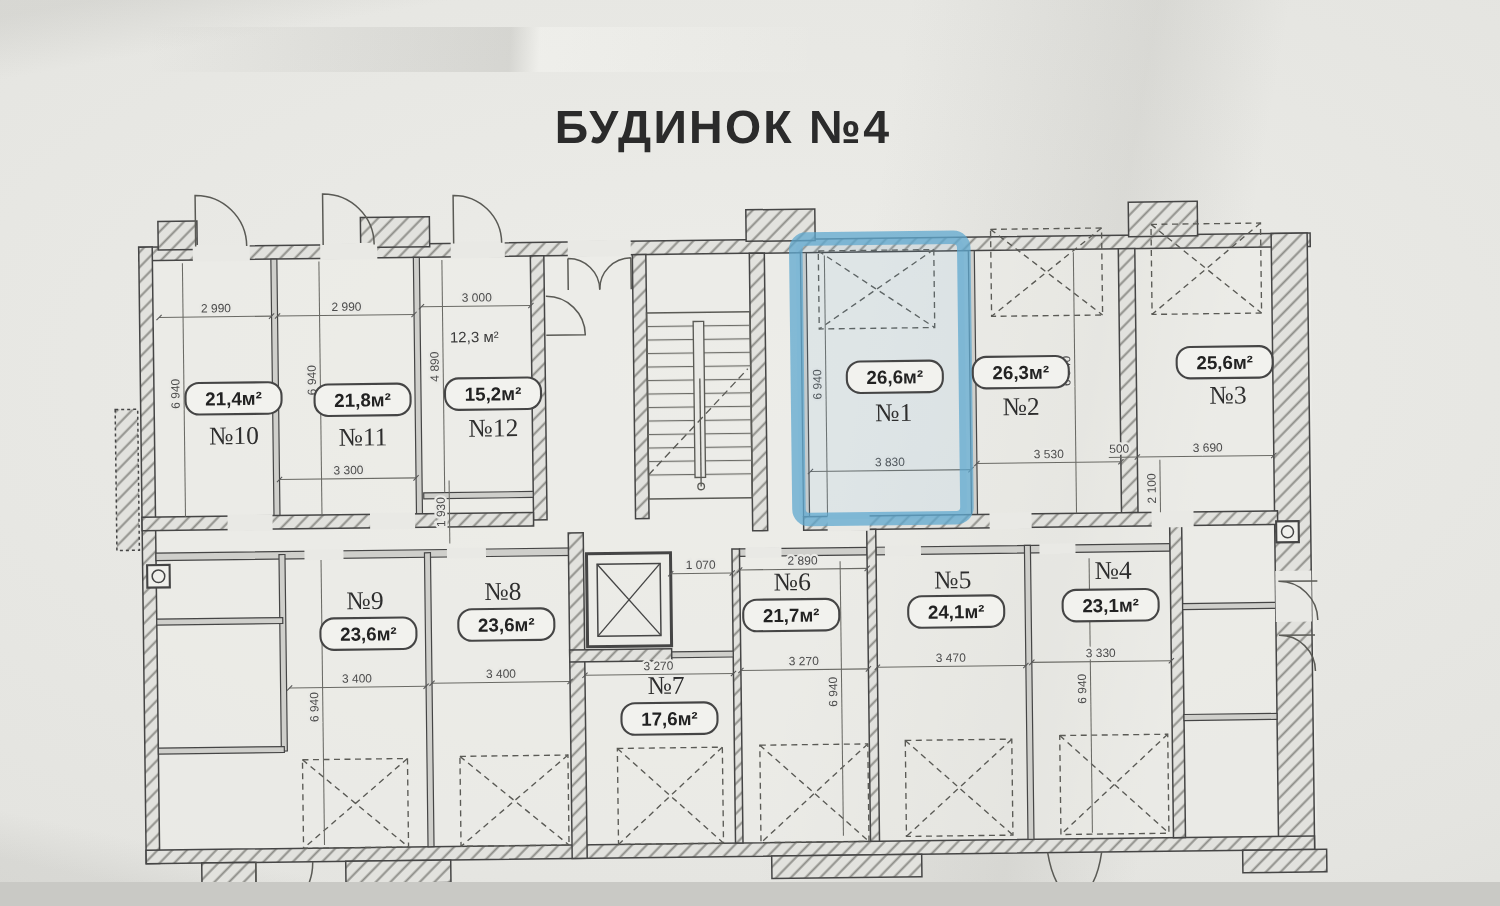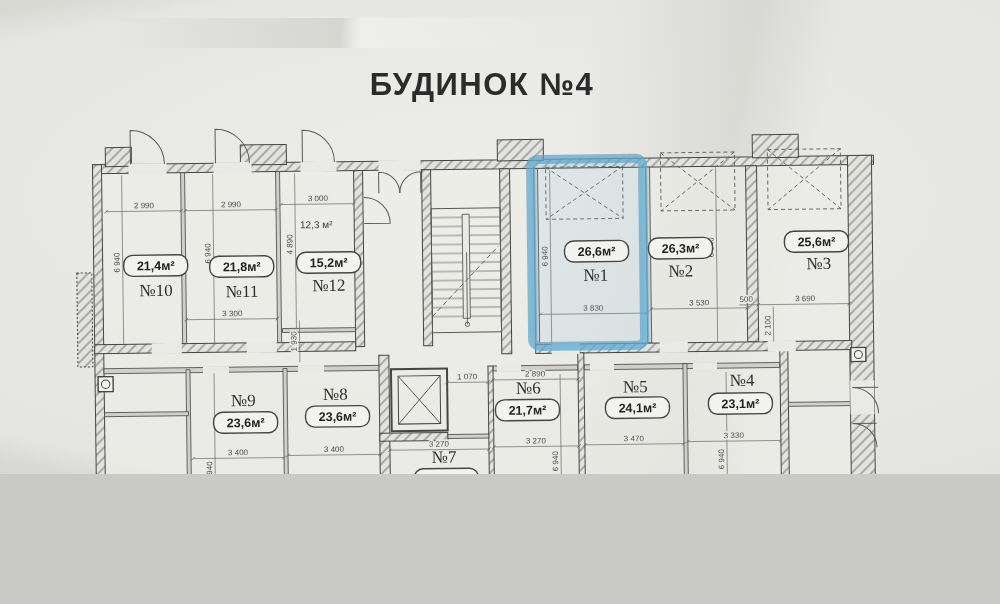--- a/index.html
+++ b/index.html
@@ -1,18 +1,18 @@
 <!DOCTYPE html>
 <html><head>
 <meta charset="utf-8">
 <style>
   html,body{margin:0;padding:0;}
   body{font-family:"Liberation Sans",sans-serif;background:#c9c9c5;}
   .photo{
-    position:relative;width:1000px;height:474px;overflow:hidden;
+    position:relative;width:1000px;height:588px;overflow:hidden;
     background:
       linear-gradient(100deg, rgba(150,150,145,0) 55%, rgba(150,150,145,.18) 70%, rgba(150,150,145,0) 78%),
       linear-gradient(12deg, rgba(120,120,115,.10) 0 2%, rgba(120,120,115,0) 6%),
       linear-gradient(170deg, rgba(175,175,170,.25) 0 1.5%, rgba(175,175,170,0) 7%),
       radial-gradient(140% 120% at 48% 42%, #edede9 0%, #e4e4e0 55%, #d4d4d0 100%);
   }
   .crease{position:absolute;left:0;top:18px;width:100%;height:30px;pointer-events:none;
     background:linear-gradient(93deg, rgba(140,140,135,0) 10%, rgba(140,140,135,.20) 34%, rgba(250,250,246,.35) 36%, rgba(140,140,135,0) 55%);}
   svg{position:absolute;left:0;top:0;}
   text{fill:#3d3d3d;}

